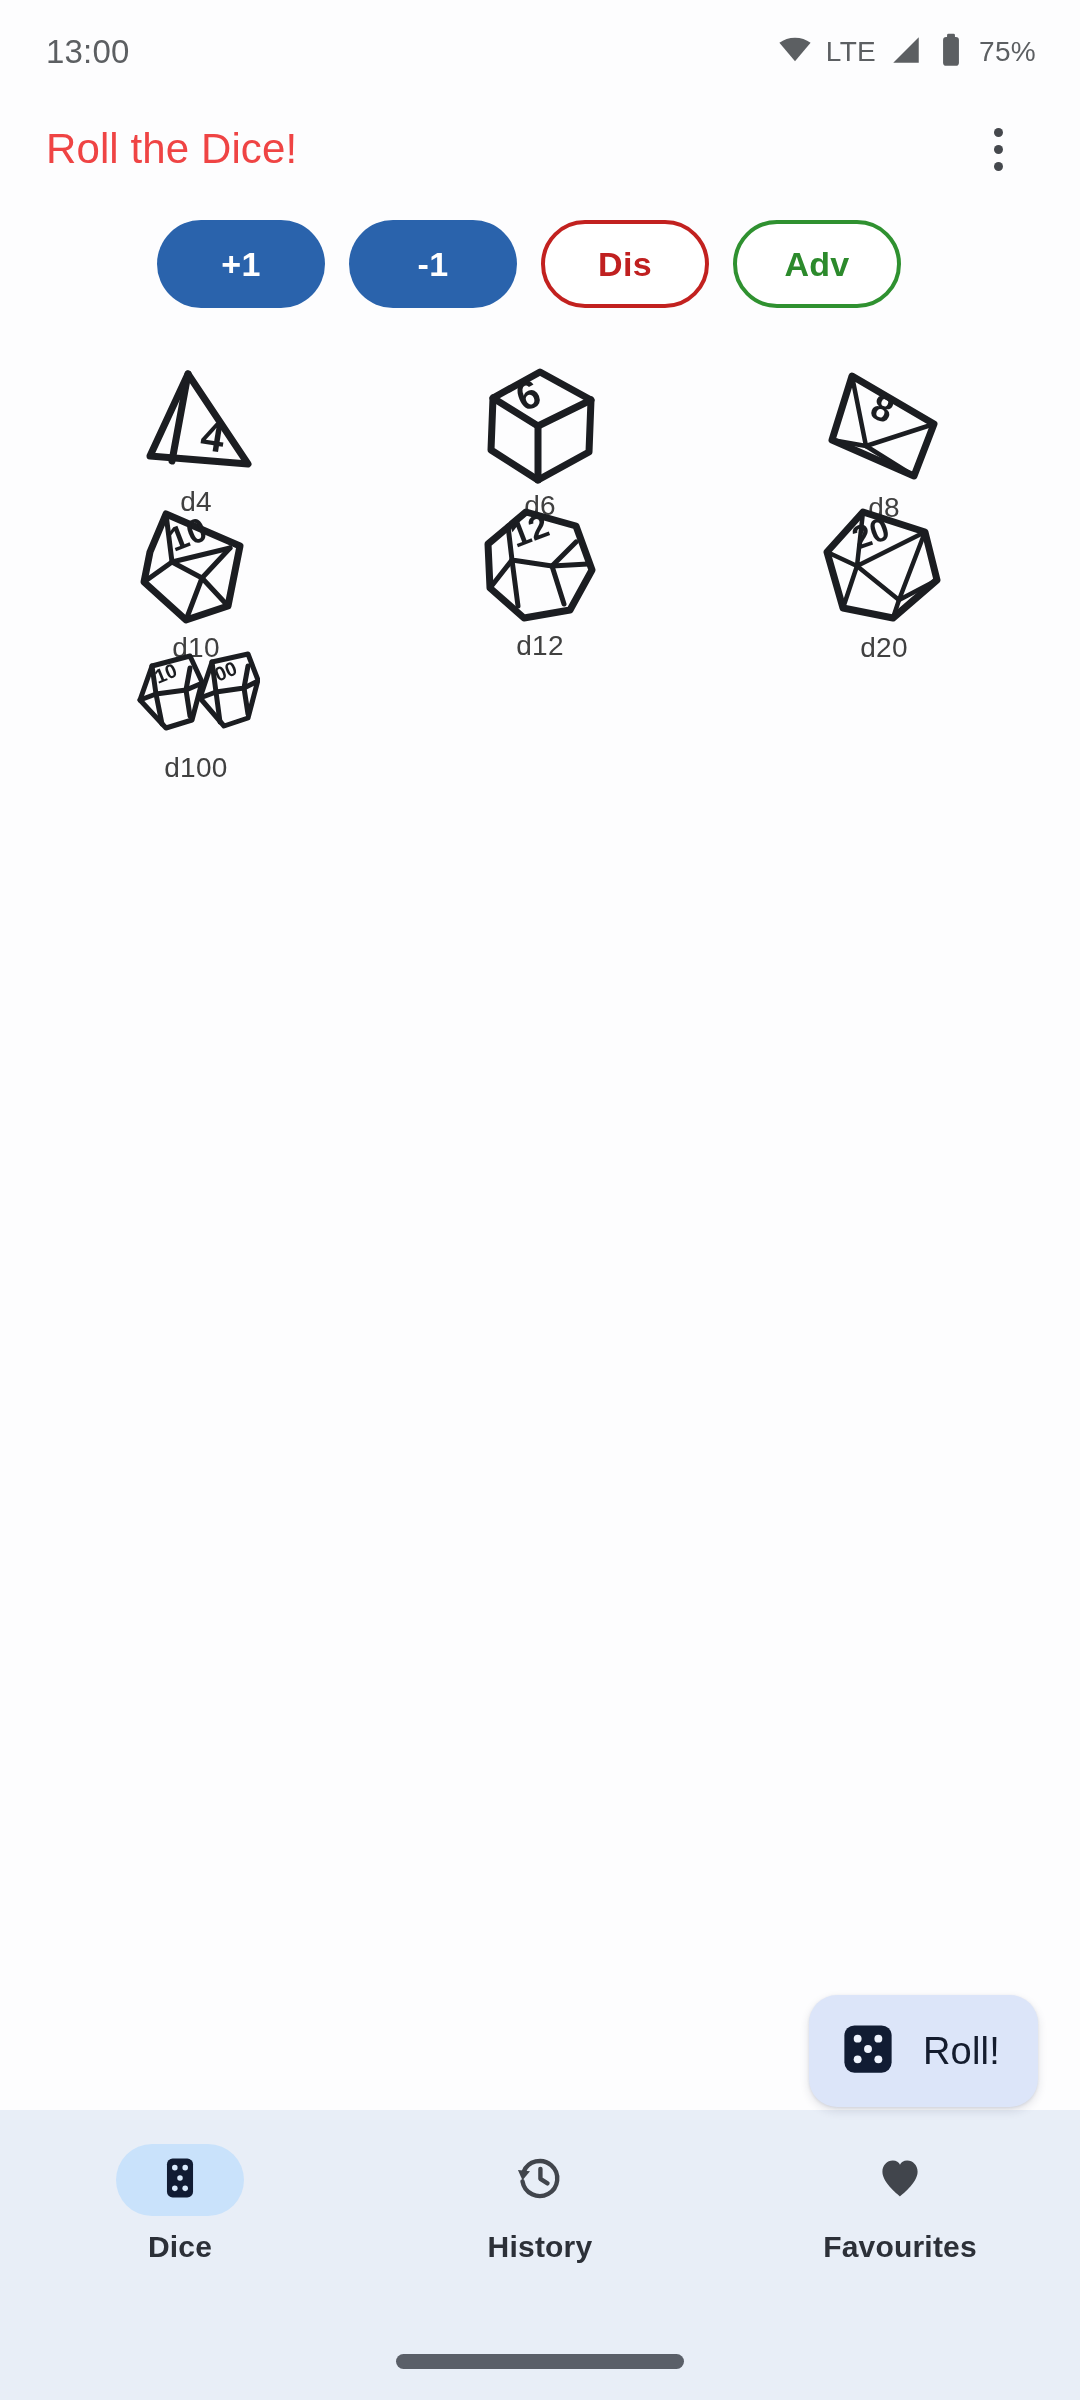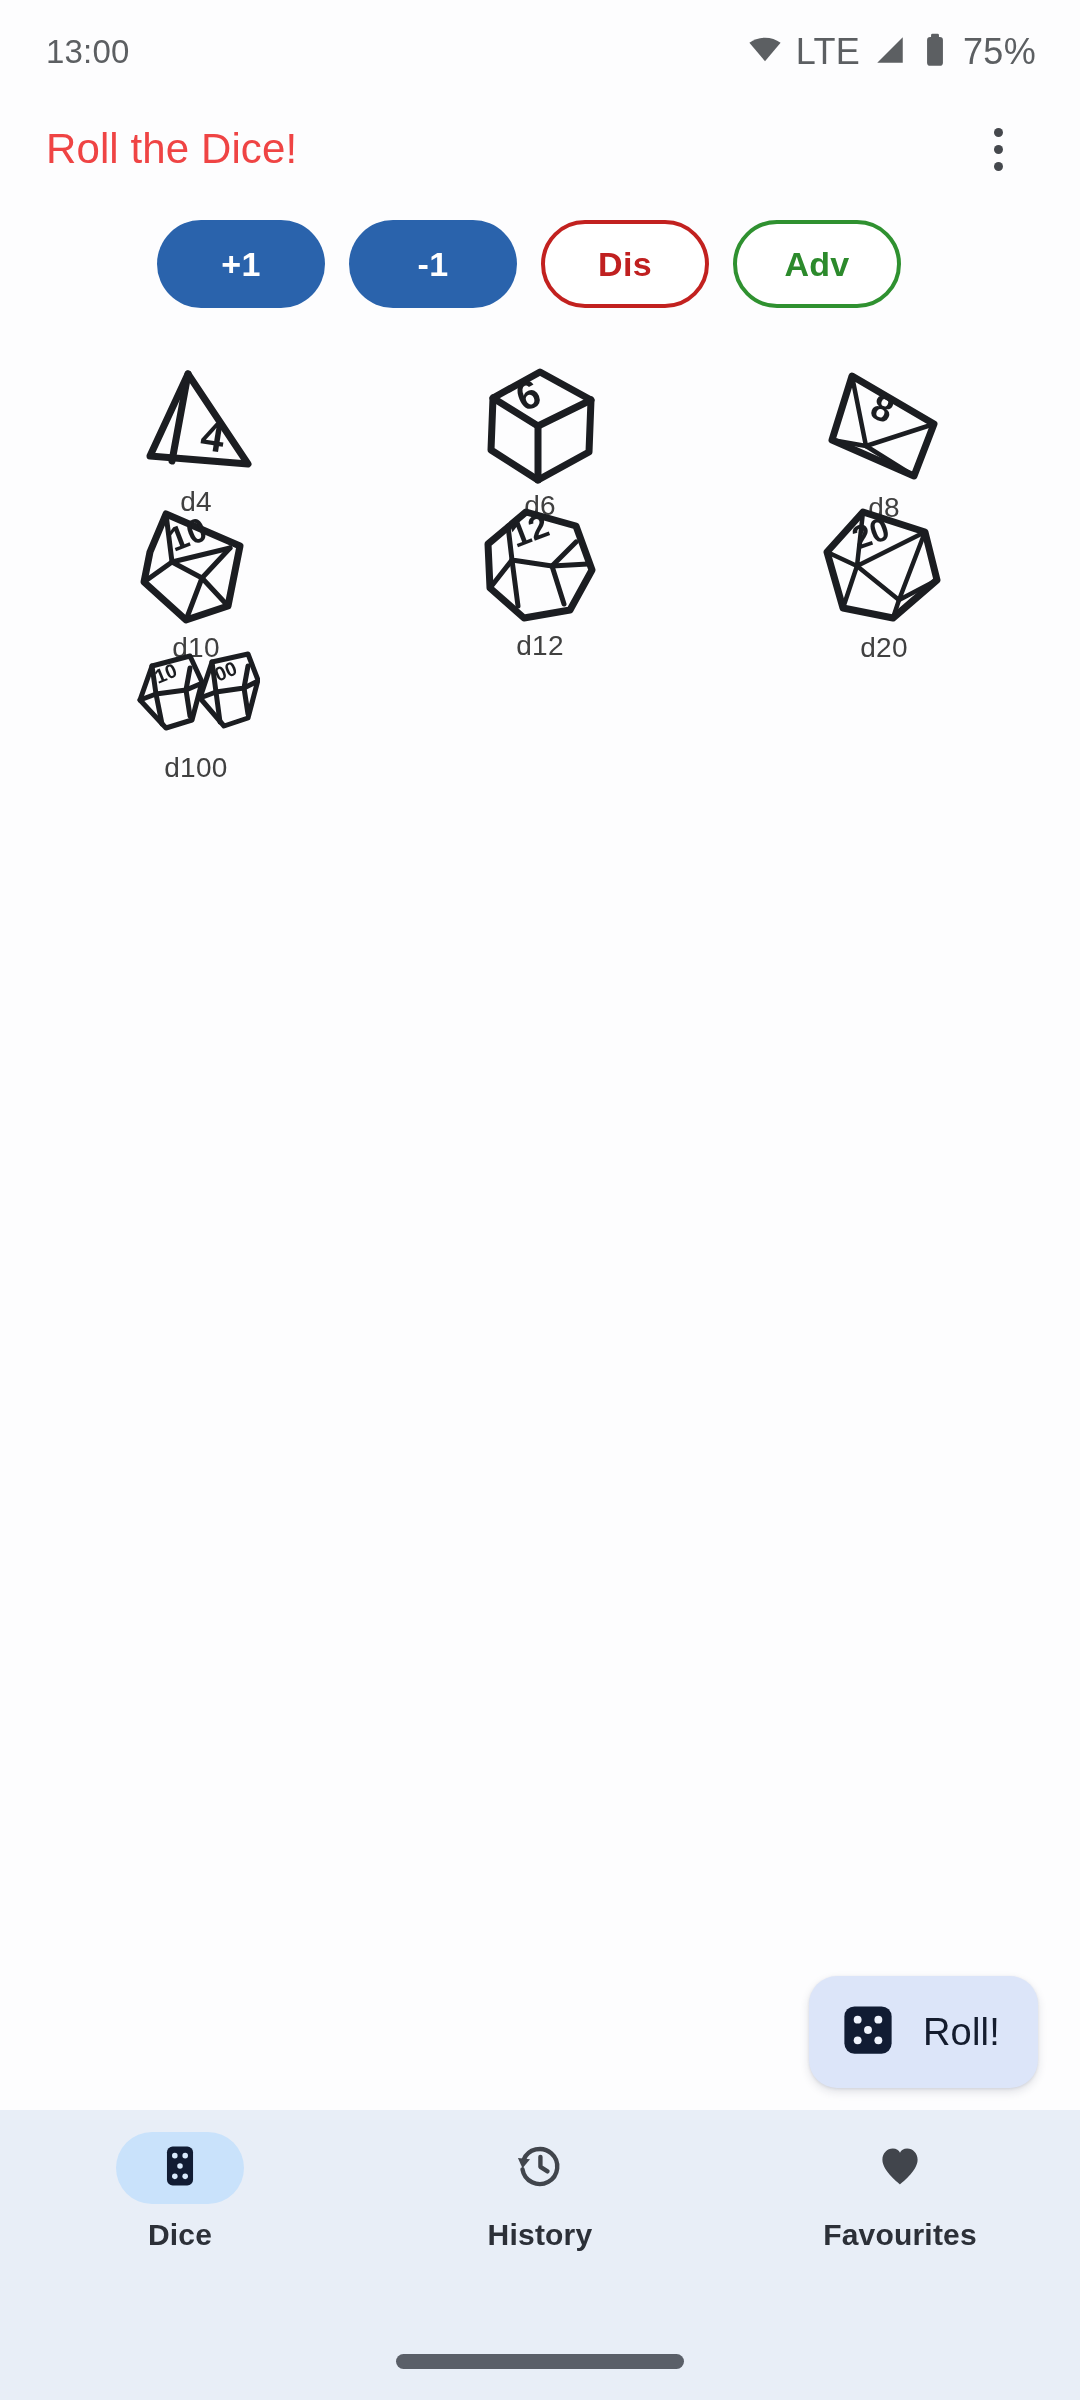--- a/index.html
+++ b/index.html
@@ -18,21 +18,21 @@
 
   
   .statusbar {
     height: 90px; flex: 0 0 90px;
     display: flex; align-items: center; justify-content: space-between;
     padding: 13px 44px 0 46px;
     background: #fdfdfe;
   }
   .status-clock { font-size: 33px; color: #5c5f62; letter-spacing: 0.2px; }
   .status-right { display: flex; align-items: center; gap: 13px; }
-  .status-right .lbl { font-size: 36px; color: #5c5f62; letter-spacing: 0.3px; }
+  .status-right .lbl { font-size: 28px; color: #5c5f62; letter-spacing: 0.3px; }
   .ic { display: block; }
 
   
   .appbar {
     height: 118px; flex: 0 0 118px;
     display: flex; align-items: center;
     padding: 0 40px 0 46px;
     background: #fdfdfe;
   }
   .appbar-title {
@@ -89,34 +89,34 @@
   }
   .die-cell {
     display: flex; flex-direction: column; align-items: center; justify-content: flex-start;
     padding-top: 0px;
     height: 140px;
   }
   .die-art { height: 125px; display:flex; align-items:center; justify-content:center; }
   .die-label { font-size: 28px; color: #404040; margin-top: 4px; letter-spacing: 0.3px;}
 
   
-  .fab-area { position: absolute; right: 42px; bottom: 312px; margin-left: 8px; }
+  .fab-area { position: absolute; right: 42px; bottom: 293px; margin-left: 8px; }
   .fab {
     height: 112px; padding: 0 38px 0 32px;
     background: #dce5f9; border-radius: 28px;
     display: flex; align-items: center; gap: 28px;
     box-shadow: 0 4px 10px rgba(30,40,70,.13), 0 1px 3px rgba(30,40,70,.10);
   }
   .fab-label { font-size: 38px; color: #141c2e; letter-spacing: 0.2px;}
 
   
   .bottomnav {
     flex: 0 0 212px; height: 212px;
     background: #e8eef7;
-    display: flex; align-items: flex-start; padding-top: 22px;
+    display: flex; align-items: flex-start; padding-top: 34px;
   }
   .nav-item {
     flex: 1; display: flex; flex-direction: column; align-items: center; gap: 14px;
   }
   .nav-pill {
     width: 128px; height: 72px; border-radius: 36px;
     display: flex; align-items: center; justify-content: center;
   }
   .nav-pill.active { background: #c9e2fb; }
   .nav-label { font-size: 30px; color: #2c3038; font-weight: 700; letter-spacing: 0.2px; }

